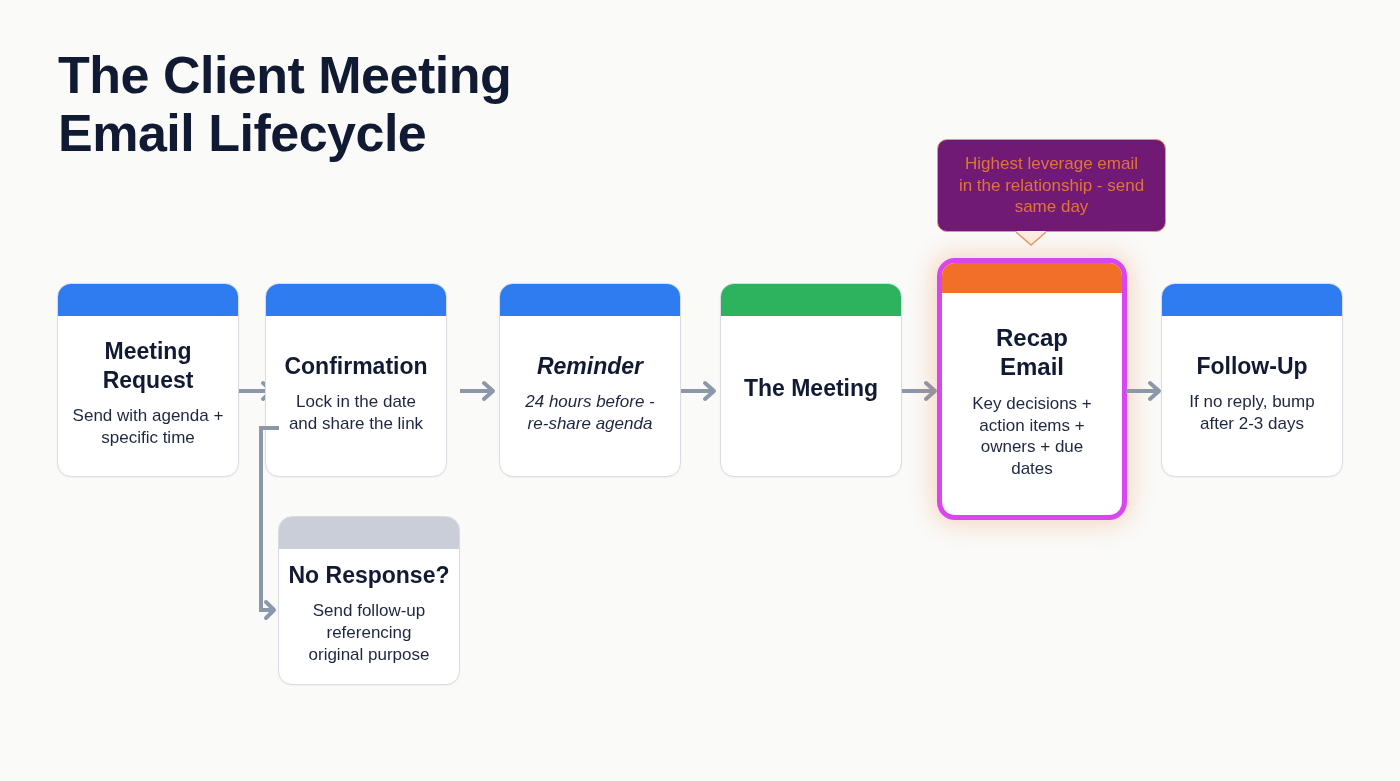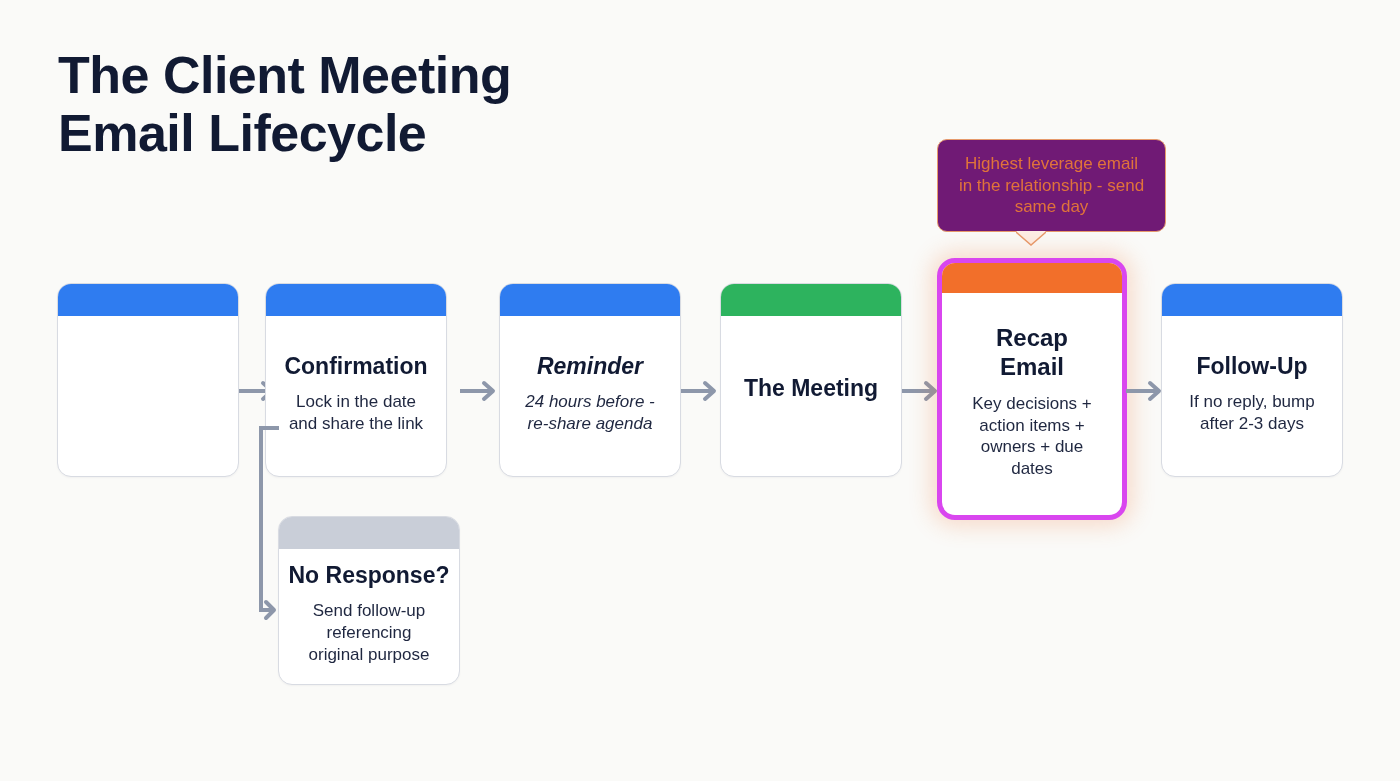--- a/index.html
+++ b/index.html
@@ -109,20 +109,24 @@
 </head>
 <body>
 
 <h1 class="title">
   <span>The Client Meeting</span>
   <span>Email Lifecycle</span>
 </h1>
 
 <div class="card" style="left:57px;">
   <div class="bar" style="background:#2f7cf0;"></div>
+  <div class="body">
+    <div class="head" style="max-width:120px;">Meeting Request</div>
+    <div class="desc" style="max-width:160px;">Send with agenda + specific time</div>
+  </div>
 </div>
 
 <svg class="arrow" style="left:237px;" viewBox="0 0 40 22">
   <line x1="2" y1="11" x2="34" y2="11" stroke="#8d97aa" stroke-width="4"></line>
   <polyline points="26,3 35,11 26,19" fill="none" stroke="#8d97aa" stroke-width="4" stroke-linecap="round" stroke-linejoin="round"></polyline>
 </svg>
 
 <div class="card" style="left:265px;">
   <div class="bar" style="background:#2f7cf0;"></div>
   <div class="body">

